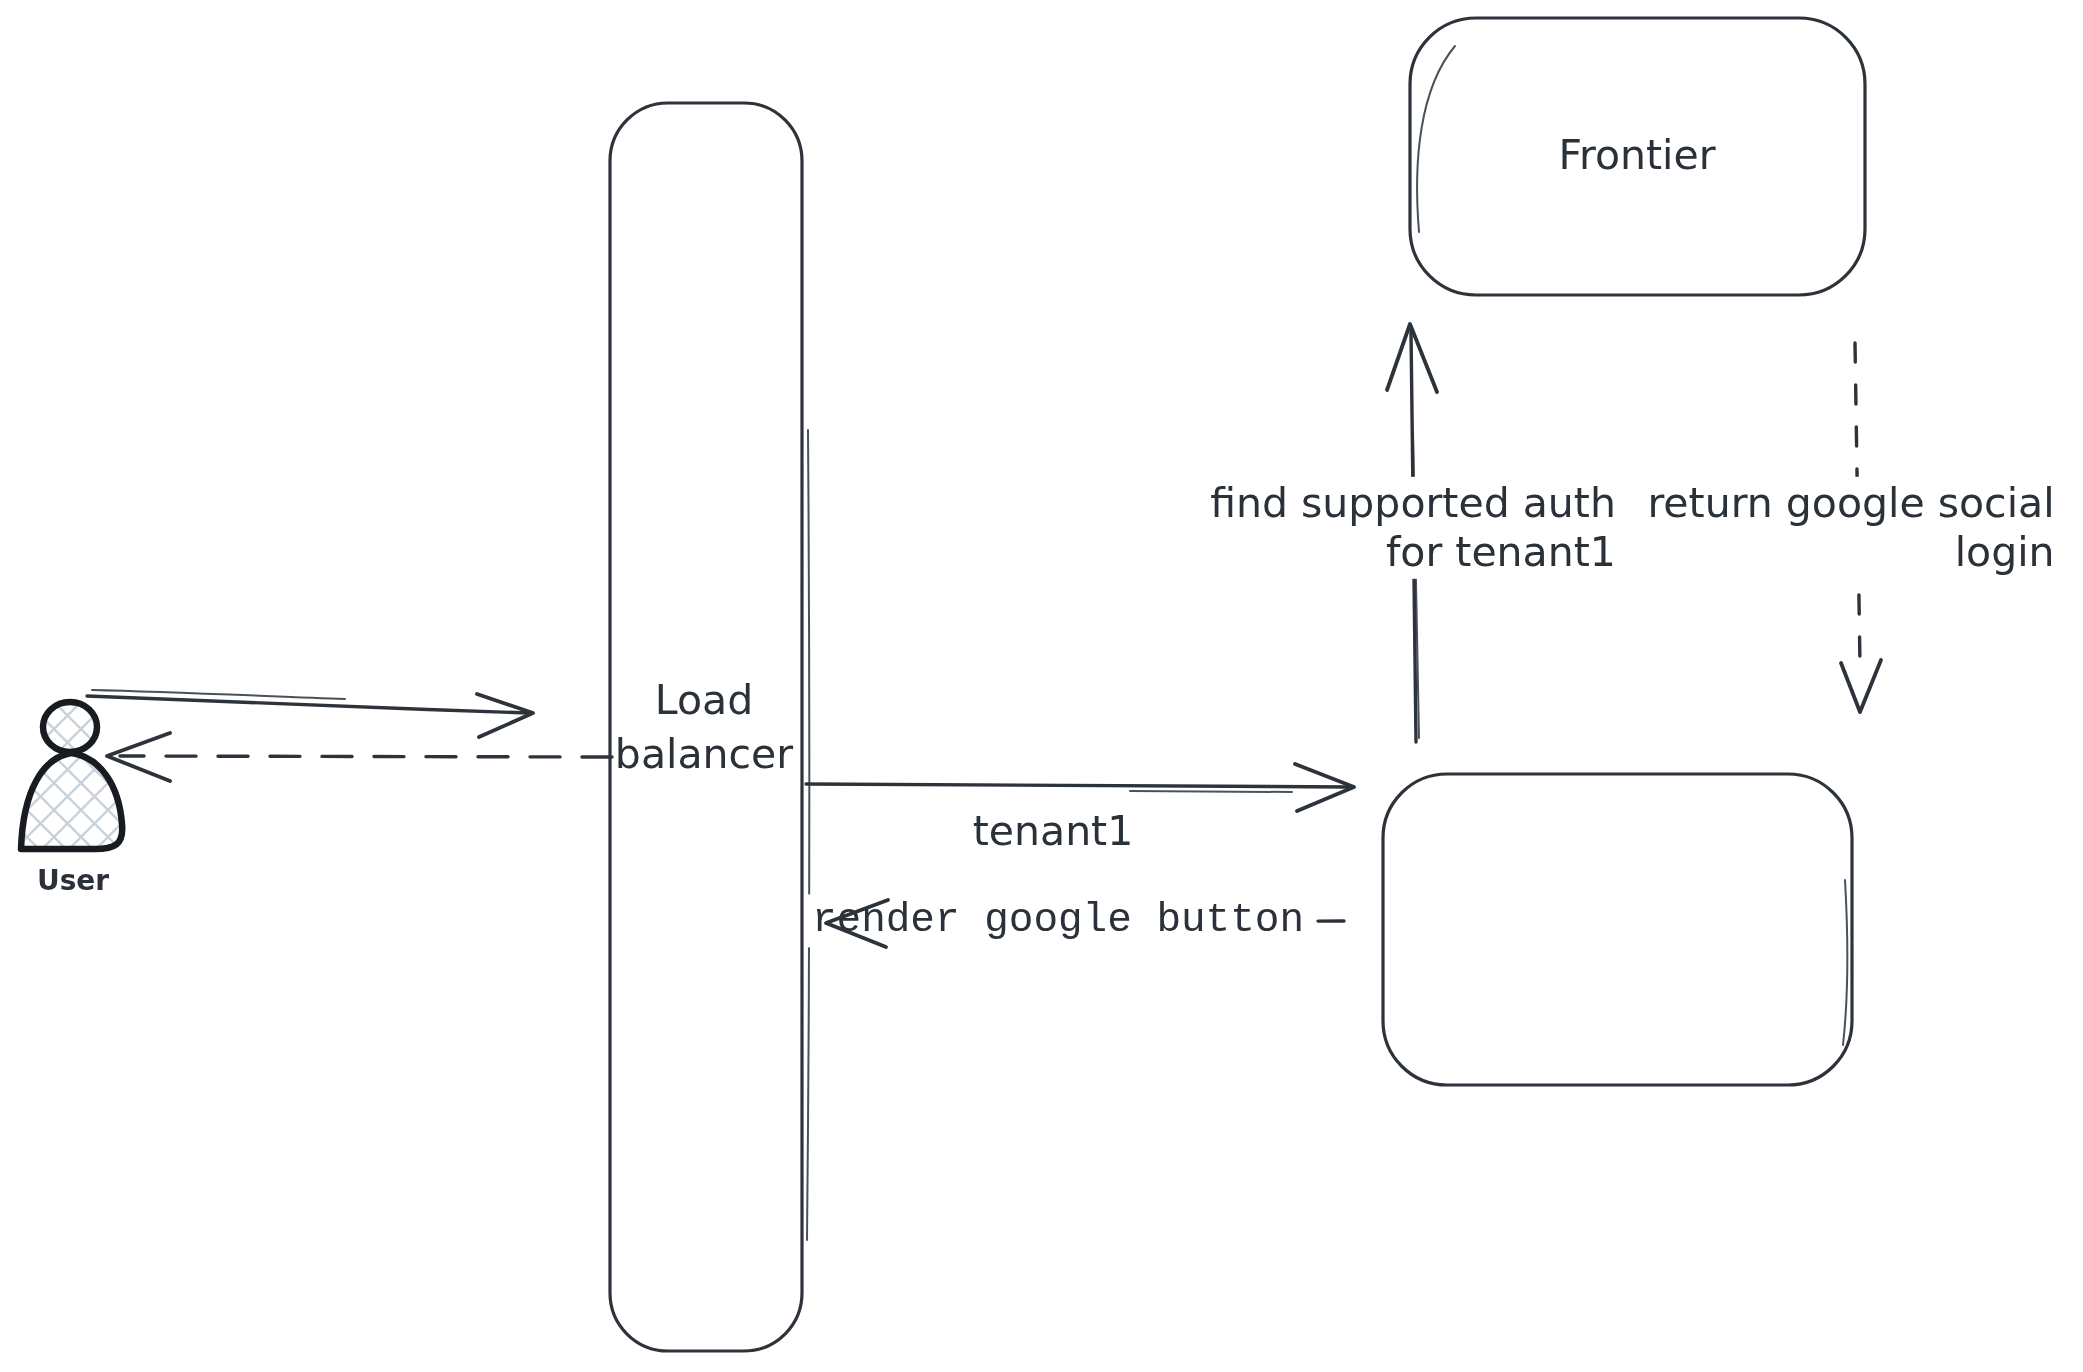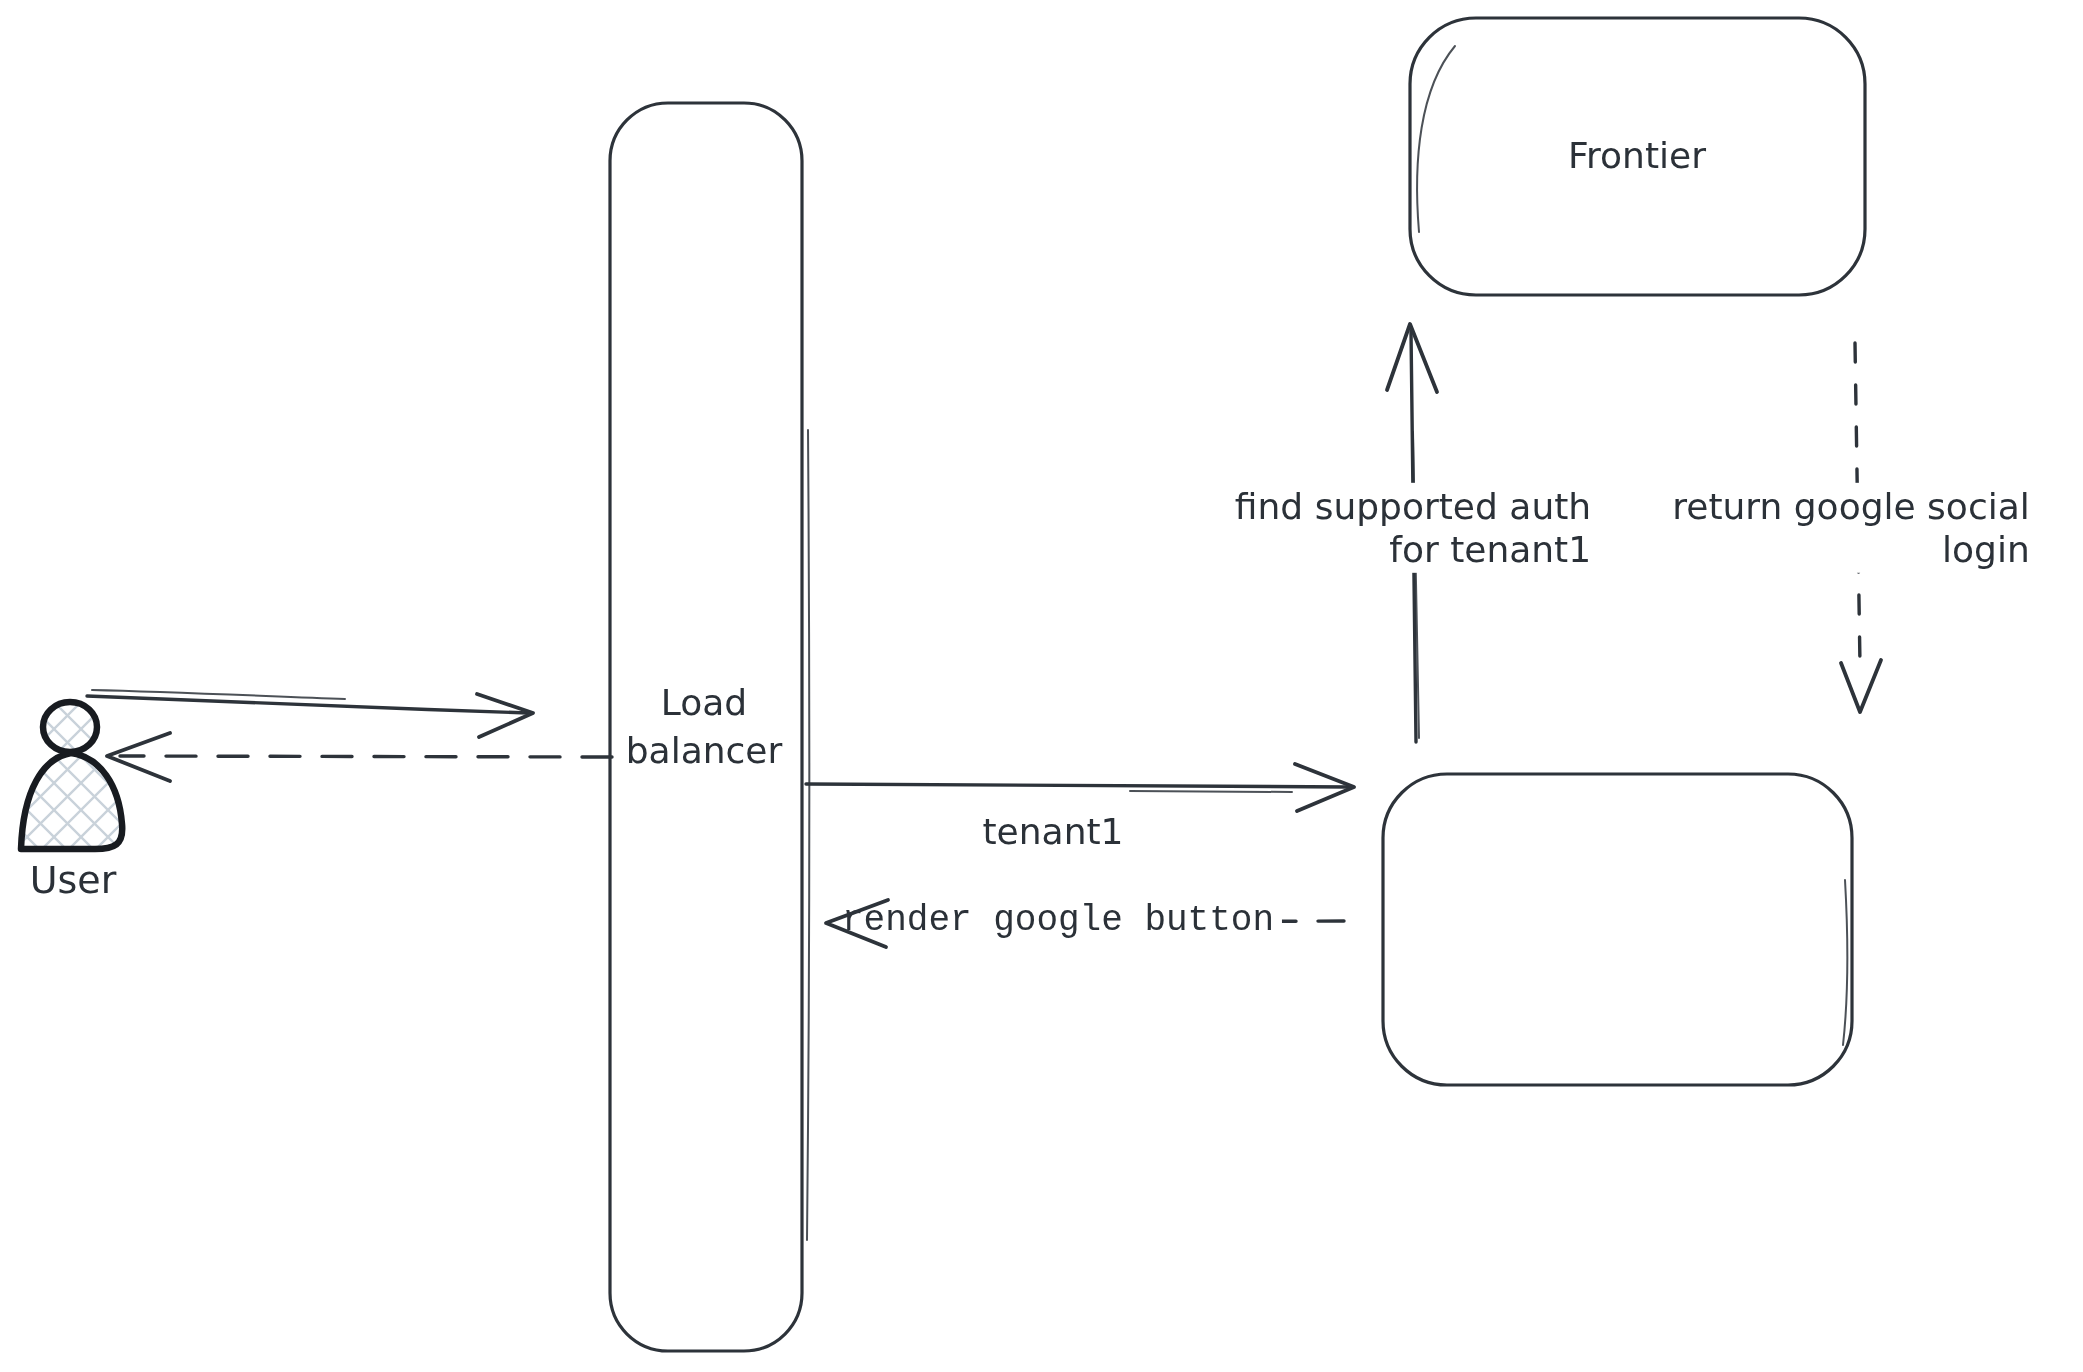--- a/index.html
+++ b/index.html
@@ -23,31 +23,31 @@
   .shaft.dashed2{stroke-dasharray:30 22;}
   .shaft.dashed3{stroke-dasharray:26 22;}
   .shaft.dashed4{stroke-dasharray:19 23;}
   .sketch{stroke:var(--stroke);fill:none;stroke-width:2px;stroke-linecap:round;opacity:.85;}
   .head{stroke:var(--stroke);fill:none;stroke-width:3.8px;stroke-linecap:round;stroke-linejoin:round;}
   .figure{stroke:var(--figure_stroke);stroke-width:6.5px;fill:url(#hatch);stroke-linejoin:round;}
   .label{
     position:absolute;
     transform:translate(-50%,-50%);
     color:var(--text);
-    font-size:36px;
+    font-size:41px;
     line-height:1.2;
     white-space:nowrap;
     text-align:center;
     z-index:2;
   }
   .edge-label{background:var(--background);padding:2px 8px;text-align:right;}
   .node-label{background:transparent;}
   .lh-13{line-height:1.32;}
   .lh-15{line-height:1.5;}
-  .fs-38{font-size:38px;}
+  .fs-38{font-size:28px;font-weight:bold;}
   #heads{z-index:3;}
   #shapes{z-index:1;}
 </style>
 </head>
 <body>
 
 <div id="canvas">
 
   <svg id="shapes" width="2083" height="1372" viewBox="0 0 2083 1372">
     <defs>

